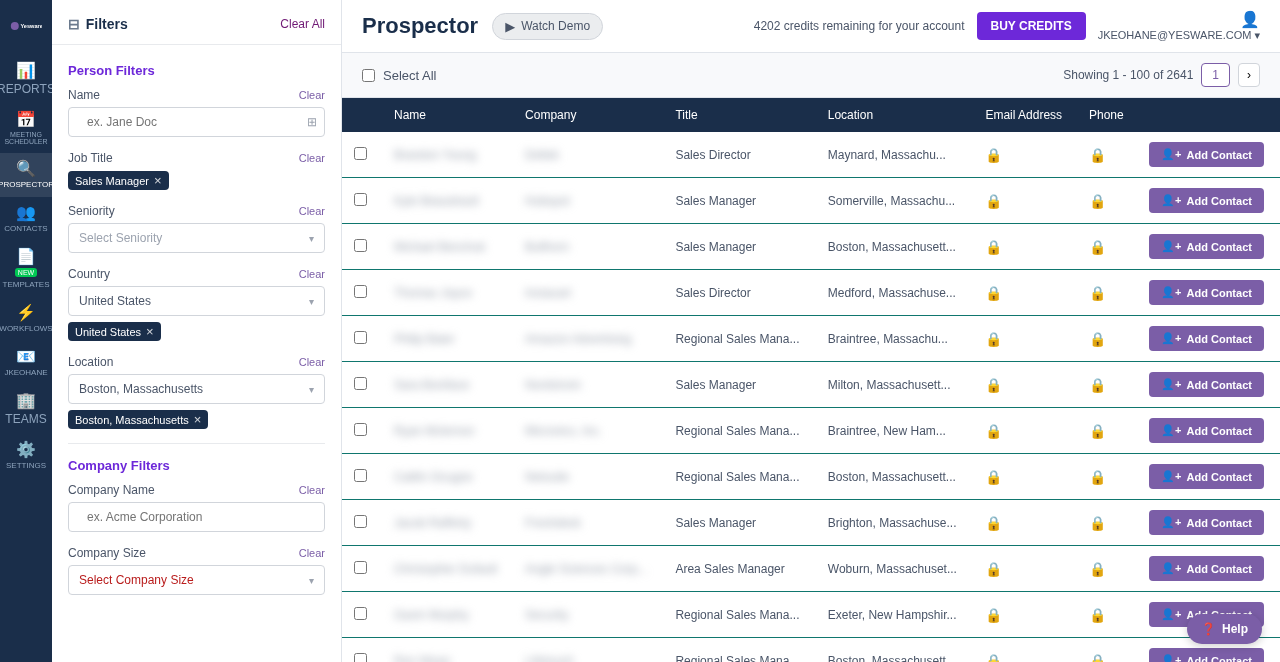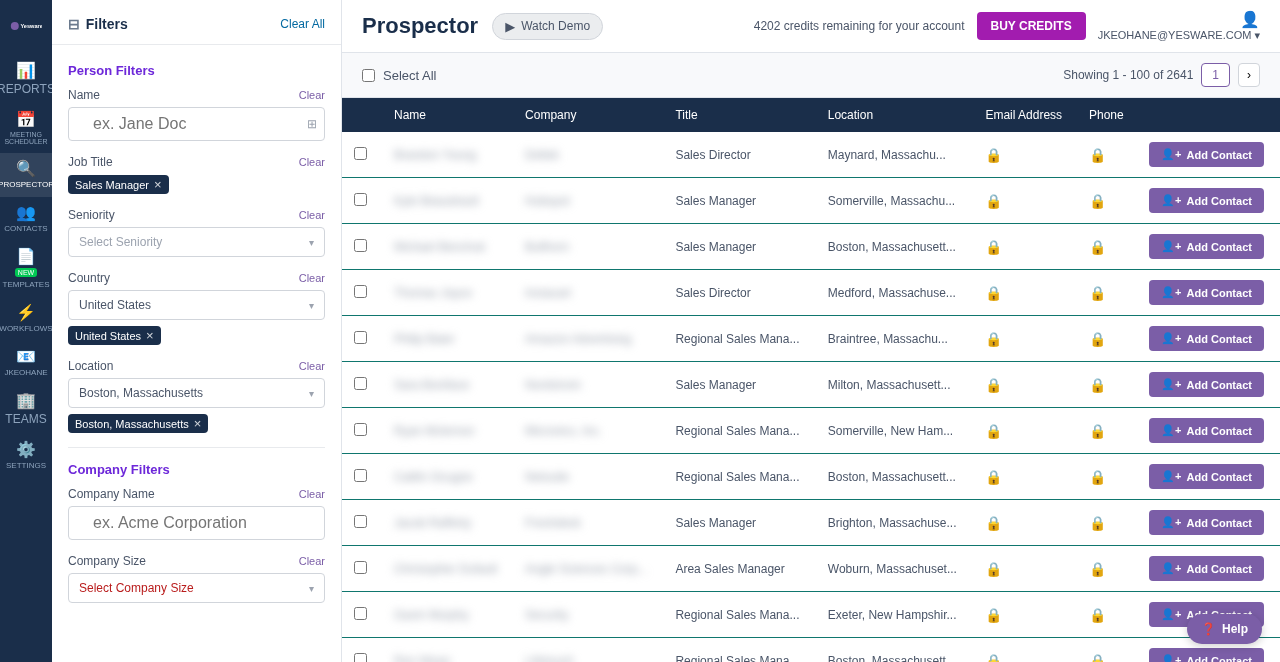--- a/index.html
+++ b/index.html
@@ -54,21 +54,21 @@
       border-bottom: 1px solid #e8eaed;
     }
     .filters-header-left {
       display: flex;
       align-items: center;
       gap: 6px;
       font-size: 14px;
       font-weight: 600;
       color: #1a2e4a;
     }
-    .clear-all-btn { color: #0369a1; font-size: 12px; cursor: pointer; text-decoration: none; text-align: right; }
+    .clear-all-btn { color: #701a75; font-size: 12px; cursor: pointer; text-decoration: none; text-align: right; }
     .filters-body { padding: 14px 16px; flex: 1; overflow-y: auto; }
     .section-title {
       font-size: 13px;
       font-weight: 700;
       color: #6d28d9;
       margin-bottom: 10px;
       margin-top: 4px;
     }
     .field-group { margin-bottom: 14px; }
     .field-label-row {
@@ -76,22 +76,22 @@
       justify-content: space-between;
       align-items: center;
       margin-bottom: 5px;
     }
     .field-label { font-size: 12px; color: #4a5568; font-weight: 500; }
     .clear-btn { color: #7b5ea7; font-size: 11px; cursor: pointer; }
     .text-input {
       width: 100%;
       border: 1px solid #d1d5db;
       border-radius: 4px;
-      padding: 7px 24px;
-      font-size: 16px;
+      padding: 7px 18px;
+      font-size: 12px;
       color: #9ca3af;
       outline: none;
       position: relative;
     }
     .input-wrapper { position: relative; }
     .input-wrapper .input-icon { position: absolute; right: 8px; top: 50%; transform: translateY(-50%); color: #9ca3af; font-size: 12px; }
     .tag-container { display: flex; flex-wrap: wrap; gap: 4px; margin-top: 6px; }
     .tag {
       display: inline-flex;
       align-items: center;
@@ -132,21 +132,21 @@
       background: #fff;
       padding: 10px 20px;
       display: flex;
       align-items: center;
       justify-content: space-between;
       border-bottom: 1px solid #e0e4ea;
       flex-shrink: 0;
     }
     .top-bar-right { display: flex; align-items: center; gap: 12px; font-size: 12px; color: #4a5568; }
     .buy-credits-btn {
-      background: #a21caf;
+      background: #6d28d9;
       color: #fff;
       border: none;
       border-radius: 4px;
       padding: 7px 14px;
       font-size: 12px;
       font-weight: 600;
       cursor: pointer;
     }
     .page-title { font-size: 22px; font-weight: 700; color: #1a2e4a; }
     .watch-demo-btn {
@@ -591,21 +591,21 @@
         </button>
       </td>
     </tr>
             <tr>
       <td>
         <input type="checkbox" style="">
       </td>
       <td class="name-cell blurred">Ryan Mclernon</td>
       <td class="company-cell blurred">Micronics, Inc.</td>
       <td>Regional Sales Mana...</td>
-      <td>Somerville, New Ham...</td>
+      <td>Braintree, New Ham...</td>
       <td>
         <span class="lock-icon">🔒</span>
       </td>
       <td>
         <span class="lock-icon">🔒</span>
       </td>
       <td>
         <button class="add-contact-btn">
           <span>👤+</span>
           <span>Add Contact</span>

